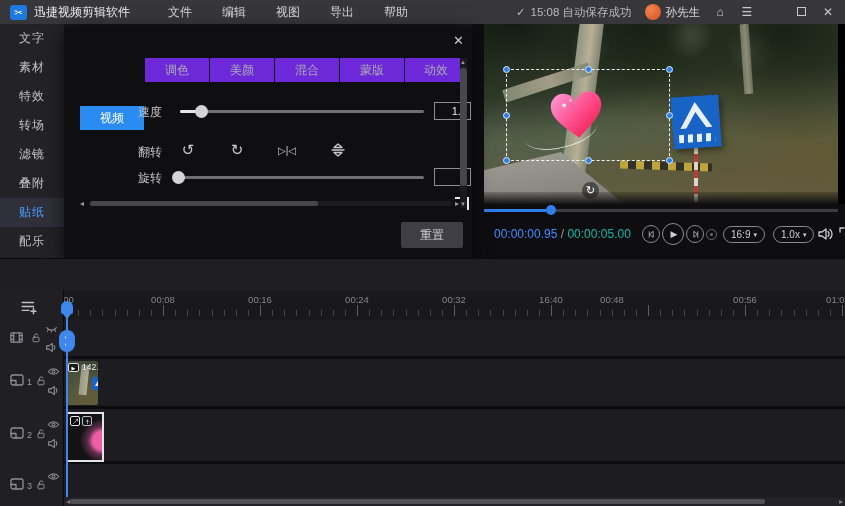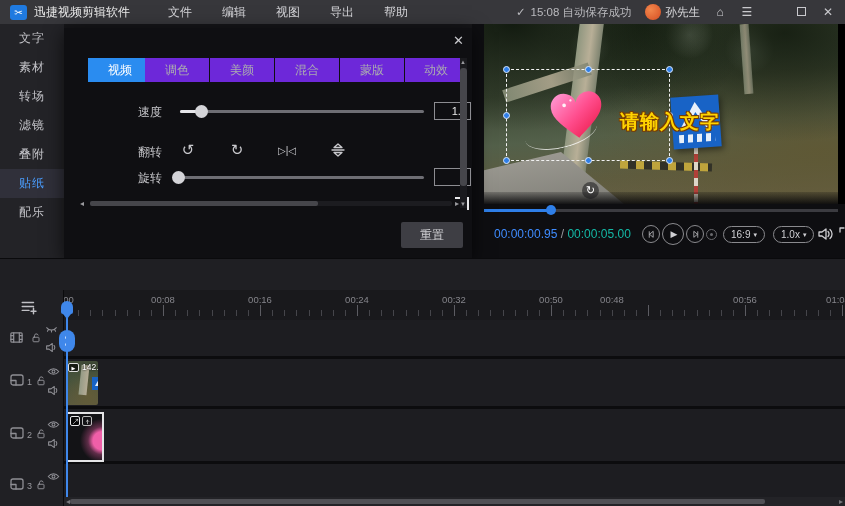--- a/index.html
+++ b/index.html
@@ -139,20 +139,23 @@
   </header>
 
   <nav class="sidebar">
     <div class="side-item">
         <span>文字</span>
       </div>
     <div class="side-item">
         <span>素材</span>
       </div>
     <div class="side-item">
+        <span>特效</span>
+      </div>
+    <div class="side-item">
         <span>转场</span>
       </div>
     <div class="side-item">
         <span>滤镜</span>
       </div>
     <div class="side-item">
         <span>叠附</span>
       </div>
     <div class="side-item active">
         <span>贴纸</span>
@@ -198,21 +201,20 @@
                 <stop offset="1" stop-color="#e8103c"></stop>
             </linearGradient>
           </defs>
           <path d="M16 28C8 21 1 15.5 1 9a7.6 7.6 0 0 1 15-2 7.6 7.6 0 0 1 15 2c0 6.5-7 12-15 19z" fill="url(#hg)"></path>
           <circle cx="9" cy="8" r="1.1" fill="#fff" opacity=".9"></circle>
             <circle cx="13" cy="5.5" r=".7" fill="#fff" opacity=".8"></circle>
         </svg>
       </div>
       <div class="abs" style="left:40px; top:92px; width:74px; height:32px; border-bottom:1.5px solid rgba(255,255,255,.75); border-radius:50%; transform:rotate(-14deg);"></div>
 
-      <div class="sticker-text" style="left:136px; top:85px;">请输入文字</div>
 
       <div class="abs" style="left:98px; top:158px; width:17px; height:17px; border-radius:50%; background:rgba(25,25,28,.55); color:#fff; font-size:11px; display:flex; align-items:center; justify-content:center;">
         <span>↻</span>
       </div>
 
     </div>
     <div class="abs" style="left:366px; top:0; width:7px; height:180px; background:#000;"></div>
 
     <div class="abs" style="left:12px; top:185px; width:354px; height:3px; background:#3b3b40;"></div>
     <div class="abs" style="left:12px; top:185px; width:68px; height:3px; background:#2f7fe8;"></div>
@@ -255,21 +257,21 @@
     <div class="abs" style="left:366px; top:202px; width:16px; height:16px; color:#cfcfd3;">
       <svg class="ic" width="16" height="16" viewBox="0 0 16 16">
           <path d="M6 2H2v4M10 14h4v-4"></path>
         </svg>
     </div>
   </section>
 
   <section class="panel">
     <span class="panel-close"><span>✕</span></span>
 
-    <div class="tab active" style="left:24px;">
+    <div class="tab active" style="left:16px;margin-top:48px;">
         <span>视频</span>
       </div>
     <div class="tab" style="left:81px;">
         <span>调色</span>
       </div>
     <div class="tab" style="left:146px;">
         <span>美颜</span>
       </div>
     <div class="tab" style="left:211px;">
         <span>混合</span>
@@ -360,21 +362,21 @@
 
   <section class="timeline">
 
     <div class="ticks-minor"></div>
     <div class="ticks-major"></div>
     <span class="ruler-label" style="left:62px;">00:00</span>
     <span class="ruler-label" style="left:163px;">00:08</span>
     <span class="ruler-label" style="left:260px;">00:16</span>
     <span class="ruler-label" style="left:357px;">00:24</span>
     <span class="ruler-label" style="left:454px;">00:32</span>
-    <span class="ruler-label" style="left:551px;">00:50</span>
+    <span class="ruler-label" style="left:551px;">16:40</span>
     <span class="ruler-label" style="left:612px;">00:48</span>
     <span class="ruler-label" style="left:745px;">00:56</span>
     <span class="ruler-label" style="left:838px;">01:04</span>
 
     <div class="lane" style="top:30px; height:36px;"></div>
     <div class="lane" style="top:69px; height:47px;"></div>
     <div class="lane" style="top:119px; height:52px;"></div>
     <div class="lane" style="top:174px; height:33px;"></div>
     <div class="lane-div" style="top:66px;"></div>
     <div class="lane-div" style="top:116px;"></div>

